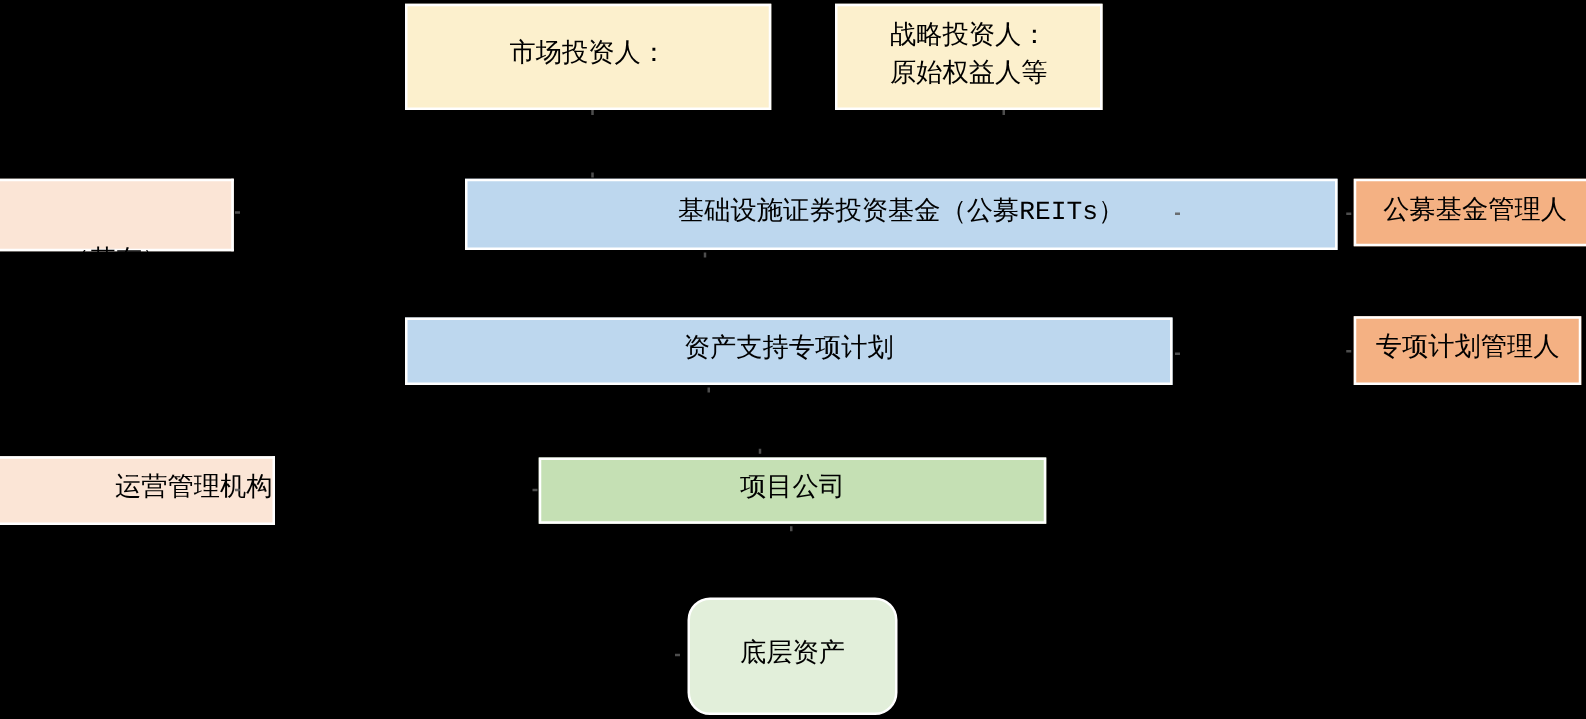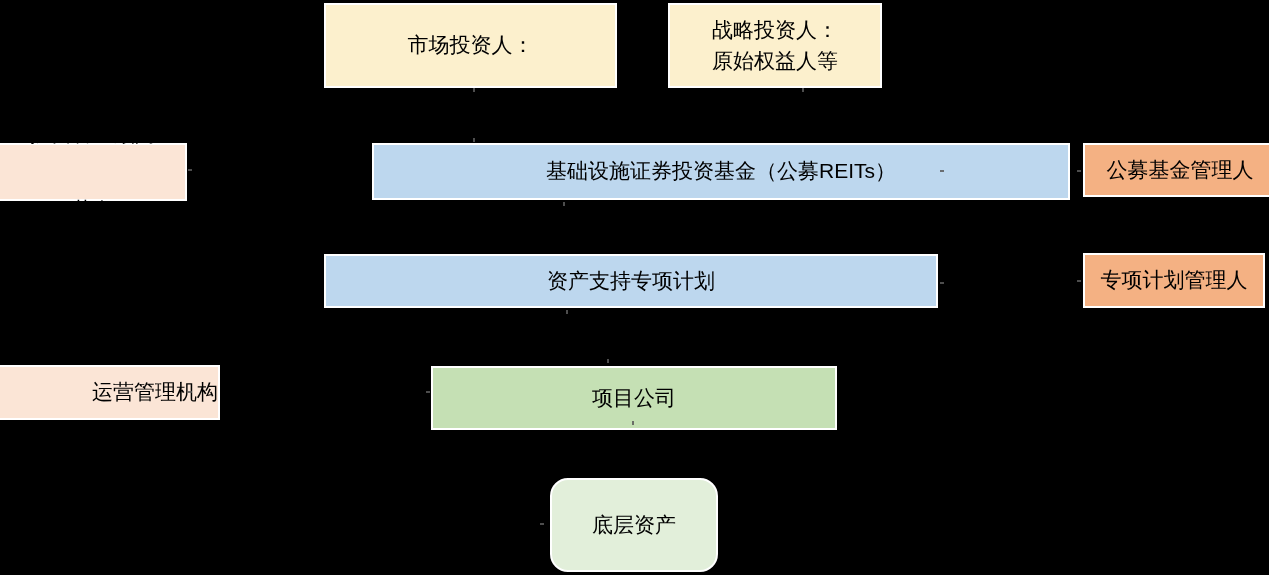--- a/index.html
+++ b/index.html
@@ -5,21 +5,21 @@
   html, body {
     margin: 0;
     padding: 0;
     background: #000;
   }
   #canvas {
     position: relative;
     width: 1269px;
     height: 575px;
     background: var(--background, #000);
-    font-family: Liberation Sans, sans-serif;
+    font-family: Liberation Mono, monospace;
     overflow: hidden;
   }
   .box {
     position: absolute;
     box-sizing: border-box;
     border: 2px solid var(--border, #fff);
     display: flex;
     flex-direction: column;
     align-items: center;
     justify-content: center;
@@ -32,21 +32,21 @@
   .box span { display: block; white-space: nowrap; }
 
   .market    { left: 324px;  top: 3px;   width: 293px; height: 85px; background: var(--cream); }
   .strategic { left: 668px;  top: 3px;   width: 214px; height: 85px; background: var(--cream); }
   .reits     { left: 324px;  top: 143px; width: 698px; height: 57px; background: var(--blue); margin-left: 48px; }
   .absplan   { left: 324px;  top: 254px; width: 614px; height: 54px; background: var(--blue); text-align: right; }
   .advisor   { left: 0;      top: 143px; width: 187px; height: 58px; background: var(--peach); border-left: none; gap: 45px; }
   .ops       { left: 0;      top: 365px; width: 220px; height: 55px; background: var(--peach); border-left: none; align-items: flex-end; }
   .fundmgr   { left: 1083px; top: 143px; width: 194px; height: 54px; background: var(--orange); }
   .planmgr   { left: 1083px; top: 253px; width: 182px; height: 55px; background: var(--orange); align-items: center; }
-  .project   { left: 431px;  top: 366px; width: 406px; height: 64px; background: var(--green); }
+  .project   { left: 431px;  top: 366px; width: 406px; height: 53px; background: var(--green); }
   .assets    { left: 550px;  top: 478px; width: 168px; height: 94px; background: var(--pale_green); border-radius: 18px; }
 
   .stub {
     position: absolute;
     background: #5a5a5a;
     opacity: 0.85;
   }
   .stub.v { width: 2px; height: 4px; }
   .stub.h { width: 4px; height: 2px; }
 </style>

